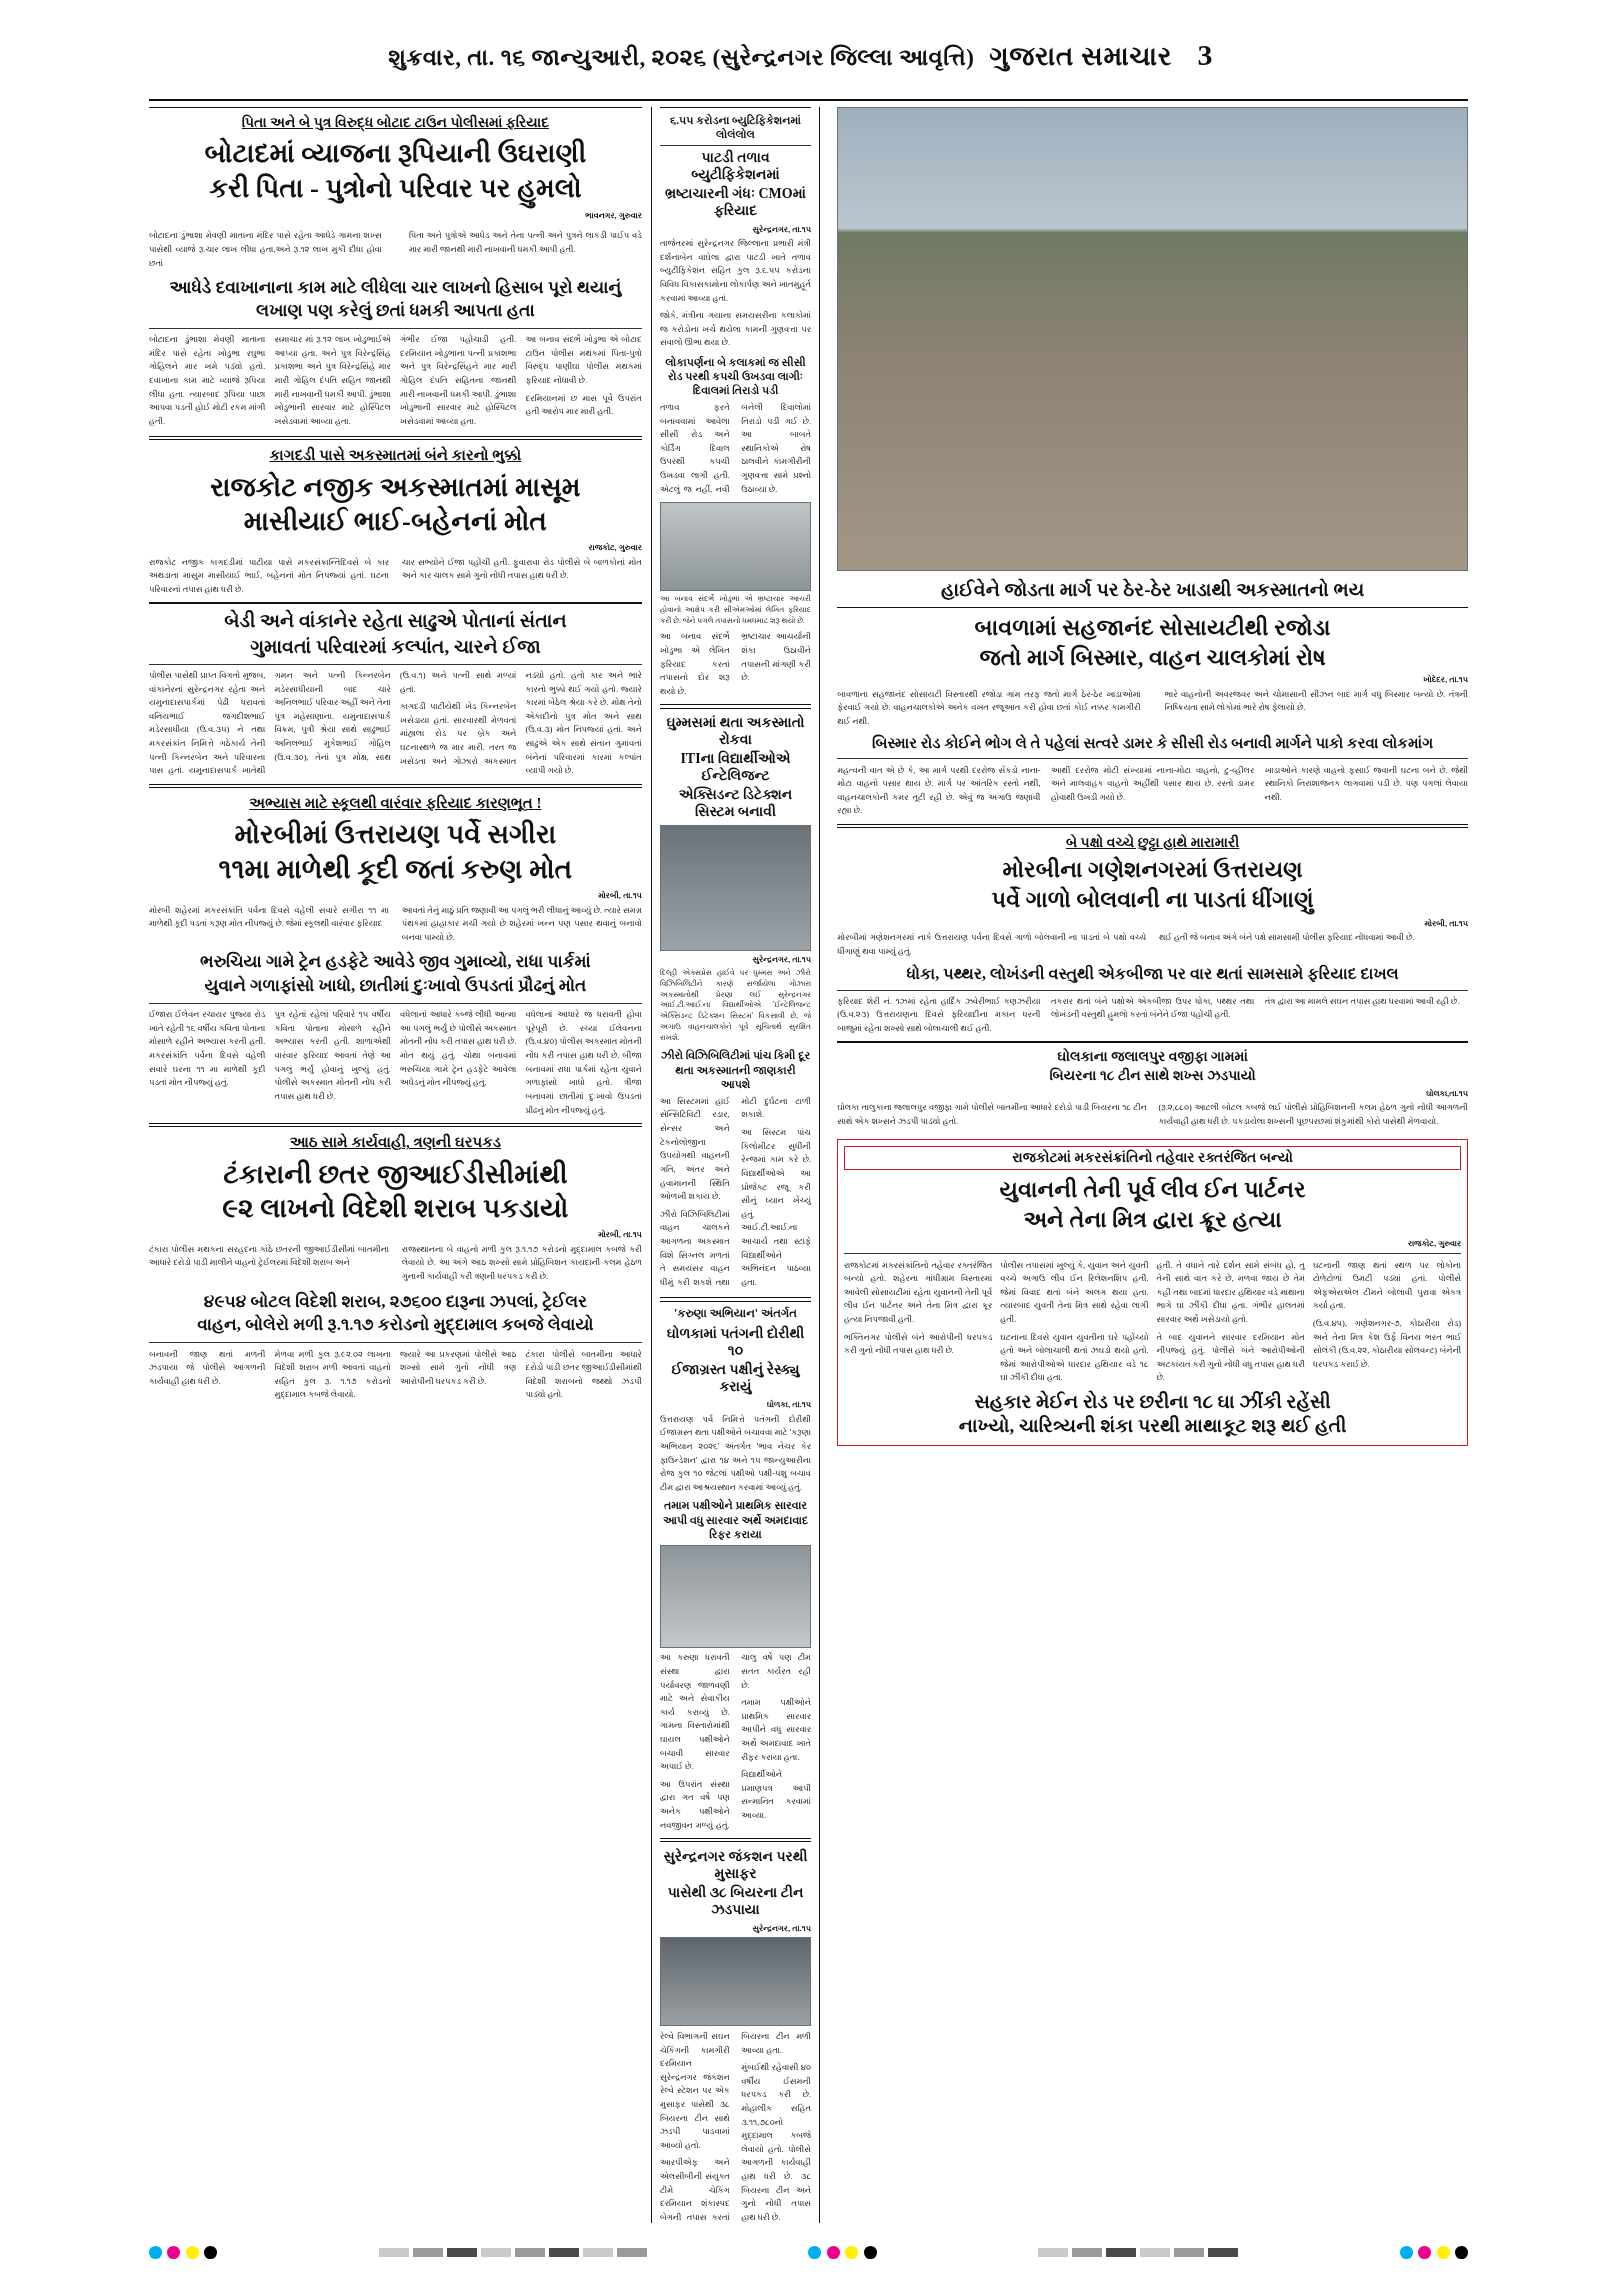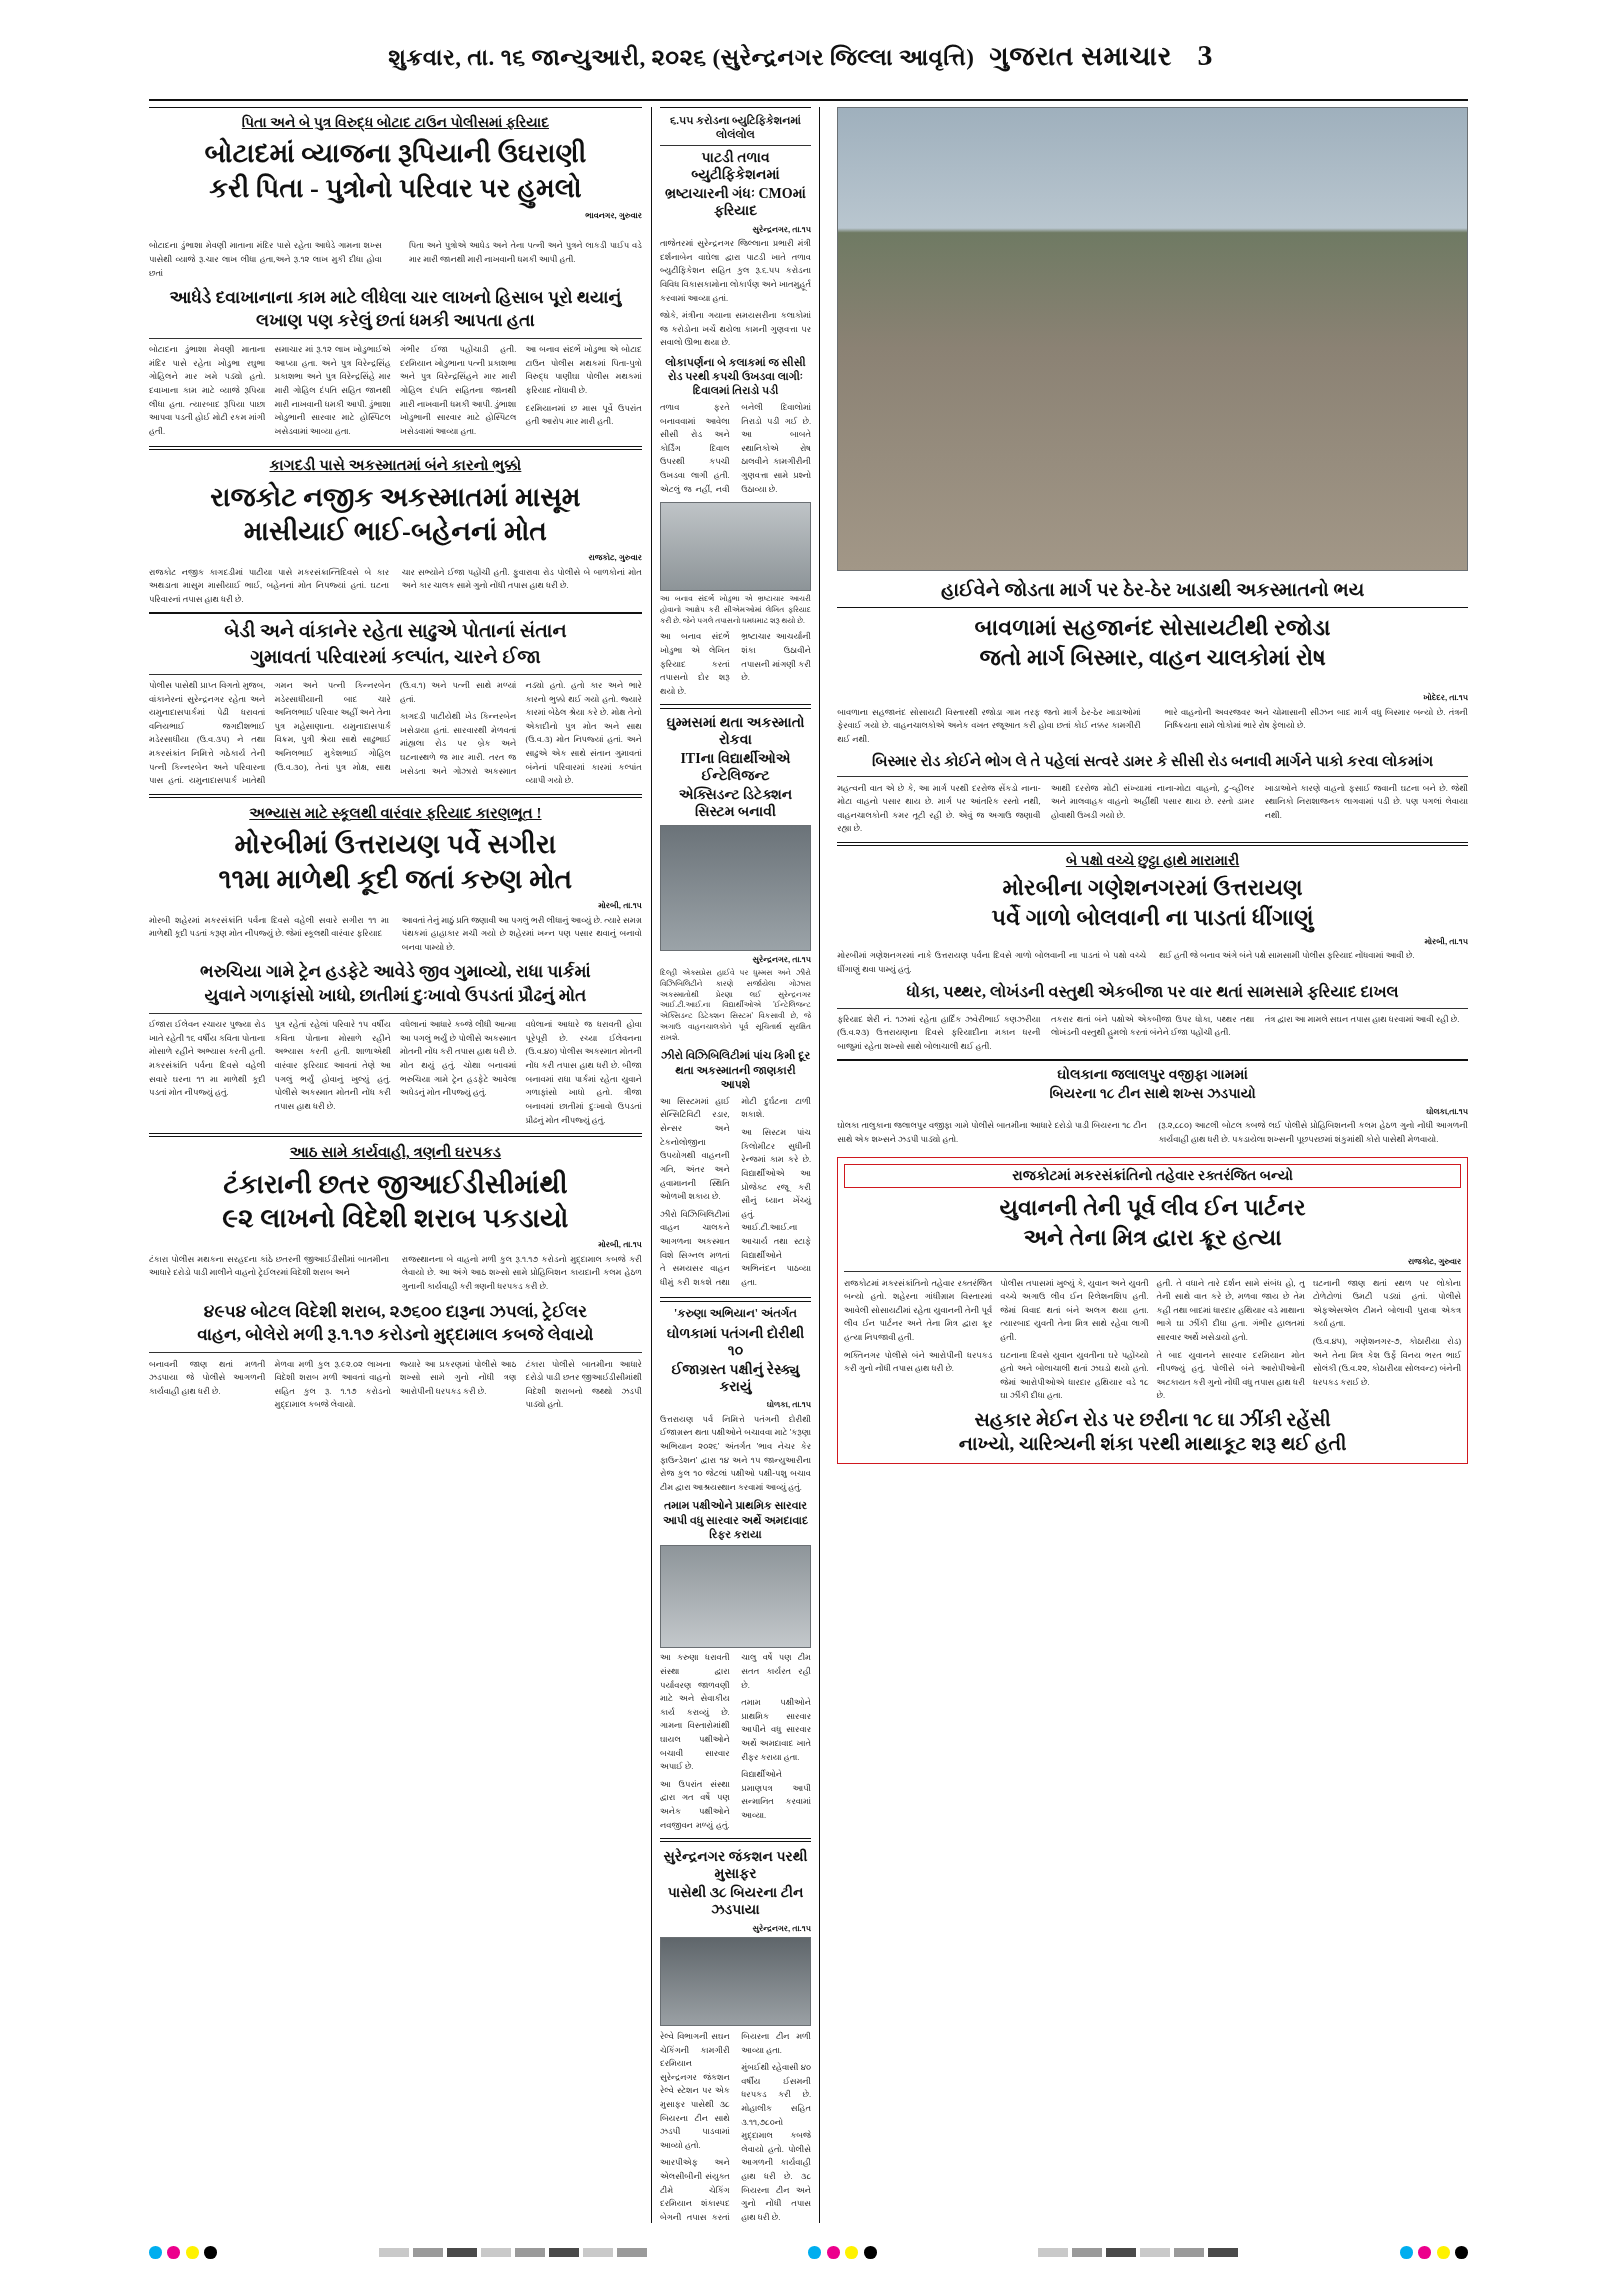--- a/index.html
+++ b/index.html
@@ -116,21 +116,21 @@
   <div class="grid">
 
     <div class="col c1">
 
       <div>
         <div class="hr" style="margin-top:0"></div>
         <div class="kicker u">પિતા અને બે પુત્ર વિરુદ્ધ બોટાદ ટાઉન પોલીસમાં ફરિયાદ</div>
         <div class="hl k" style="margin-top:5.8px">બોટાદમાં વ્યાજના રૂપિયાની ઉઘરાણી</div>
         <div class="hl k" style="margin-top:2.3px">કરી પિતા - પુત્રોનો પરિવાર પર હુમલો</div>
         <div class="byline" style="margin-top:5.8px">ભાવનગર, ગુરુવાર</div>
-        <div style="display:flex;gap:27px;margin-top:18px">
+        <div style="display:flex;gap:27px;margin-top:8px">
           <div class="body" style="flex:1">બોટાદના ડુંભાશા મેવણી માતાના મંદિર પાસે રહેતા આધેડે ગામના શખ્સ પાસેથી વ્યાજે રૂ.ચાર લાખ લીધા હતા,અને રૂ.૧૨ લાખ મુકી દીધા હોવા છતાં</div>
           <div class="body" style="flex:1">પિતા અને પુત્રોએ આધેડ અને તેના પત્ની અને પુત્રને લાકડી પાઈપ વડે માર મારી જાનથી મારી નાખવાની ધમકી આપી હતી.</div>
         </div>
         <div class="dek" style="margin-top:7px;font-size:17.3px">આધેડે દવાખાનાના કામ માટે લીધેલા ચાર લાખનો હિસાબ પૂરો થયાનું લખાણ પણ કરેલું છતાં ધમકી આપતા હતા</div>
         <div class="hr thin" style="margin:5.8px 0 4.6px"></div>
         <div class="body cols4" style="margin-top:1.2px">
           <p>બોટાદના ડુંભાશા મેવણી માતાના મંદિર પાસે રહેતા ખોડુભા રઘુભા ગોહિલને માર ખમે પડ્યો હતો. દવાખાના કામ માટે વ્યાજે રૂપિયા લીધા હતા. ત્યારબાદ રૂપિયા પાછા આપવા પડતી હોઈ મોટી રકમ માંગી હતી.</p>
           <p>સમાચાર માં રૂ.૧૨ લાખ ખોડુભાઈએ આપ્યા હતા. અને પુત્ર વિરેન્દ્રસિંહ પ્રકાશભા અને પુત્ર વિરેન્દ્રસિંહે માર મારી ગોહિલ દંપતિ સહિત જાનથી મારી નાખવાની ધમકી આપી. ડુંભાશા ખોડુભાની સારવાર માટે હોસ્પિટલ ખસેડવામાં આવ્યા હતા.</p>
           <p>ગંભીર ઈજા પહોંચાડી હતી. દરમિયાન ખોડુભાના પત્ની પ્રકાશભા અને પુત્ર વિરેન્દ્રસિંહને માર મારી ગોહિલ દંપતિ સહિતના જાનથી મારી નાખવાની ધમકી આપી. ડુંભાશા ખોડુભાની સારવાર માટે હોસ્પિટલ ખસેડવામાં આવ્યા હતા.</p>
           <p>આ બનાવ સંદર્ભે ખોડુભા એ બોટાદ ટાઉન પોલીસ મથકમાં પિતા-પુત્રો વિરુદ્ધ પાણીઘા પોલીસ મથકમાં ફરિયાદ નોંધાવી છે.</p>
@@ -284,21 +284,21 @@
 
     <div class="col c4">
 
       <div class="photo road" style="height:462px"></div>
       <div class="hl i" style="margin:7px 0 4.6px">હાઈવેને જોડતા માર્ગ પર ઠેર-ઠેર ખાડાથી અકસ્માતનો ભય</div>
       <div class="hr"></div>
 
       <div>
         <div class="hl j">બાવળામાં સહજાનંદ સોસાયટીથી રજોડા</div>
         <div class="hl j" style="margin-top:2.3px">જતો માર્ગ બિસ્માર, વાહન ચાલકોમાં રોષ</div>
-        <div class="byline" style="margin-top:21px">ખોદેદર, તા.૧૫</div>
+        <div class="byline" style="margin-top:3px">ખોદેદર, તા.૧૫</div>
         <div style="display:flex;gap:24px;margin-top:2.3px">
           <div class="body" style="flex:1">બાવળાના સહજાનંદ સોસાયટી વિસ્તારથી રજોડા ગામ તરફ જતો માર્ગ ઠેર-ઠેર ખાડાઓમાં ફેરવાઈ ગયો છે. વાહનચાલકોએ અનેક વખત રજૂઆત કરી હોવા છતાં કોઈ નક્કર કામગીરી થઈ નથી.</div>
           <div class="body" style="flex:1">ભારે વાહનોની અવરજવર અને ચોમાસાની સીઝન બાદ માર્ગ વધુ બિસ્માર બન્યો છે. તંત્રની નિષ્ક્રિયતા સામે લોકોમાં ભારે રોષ ફેલાયો છે.</div>
         </div>
         <div class="dek" style="margin-top:5.8px;font-size:15px">બિસ્માર રોડ કોઈને ભોગ લે તે પહેલાં સત્વરે ડામર કે સીસી રોડ બનાવી માર્ગને પાકો કરવા લોકમાંગ</div>
         <div class="hr thin" style="margin:4.6px 0"></div>
         <div class="body cols3">
           <p>મહત્વની વાત એ છે કે, આ માર્ગ પરથી દરરોજ સેંકડો નાના-મોટા વાહનો પસાર થાય છે. માર્ગ પર આંતરિક રસ્તો નથી, વાહનચાલકોની કમર તૂટી રહી છે. એવું જ અગાઉ જણાવી રહ્યા છે.</p>
           <p>આથી દરરોજ મોટી સંખ્યામાં નાના-મોટા વાહનો, ટુ-વ્હીલર અને માલવાહક વાહનો અહીંથી પસાર થાય છે. રસ્તો ડામર હોવાથી ઉખડી ગયો છે.</p>
           <p>ખાડાઓને કારણે વાહનો ફસાઈ જવાની ઘટના બને છે. જેથી સ્થાનિકો નિરાશાજનક લાગવામાં પડી છે. પણ પગલાં લેવાયા નથી.</p>

